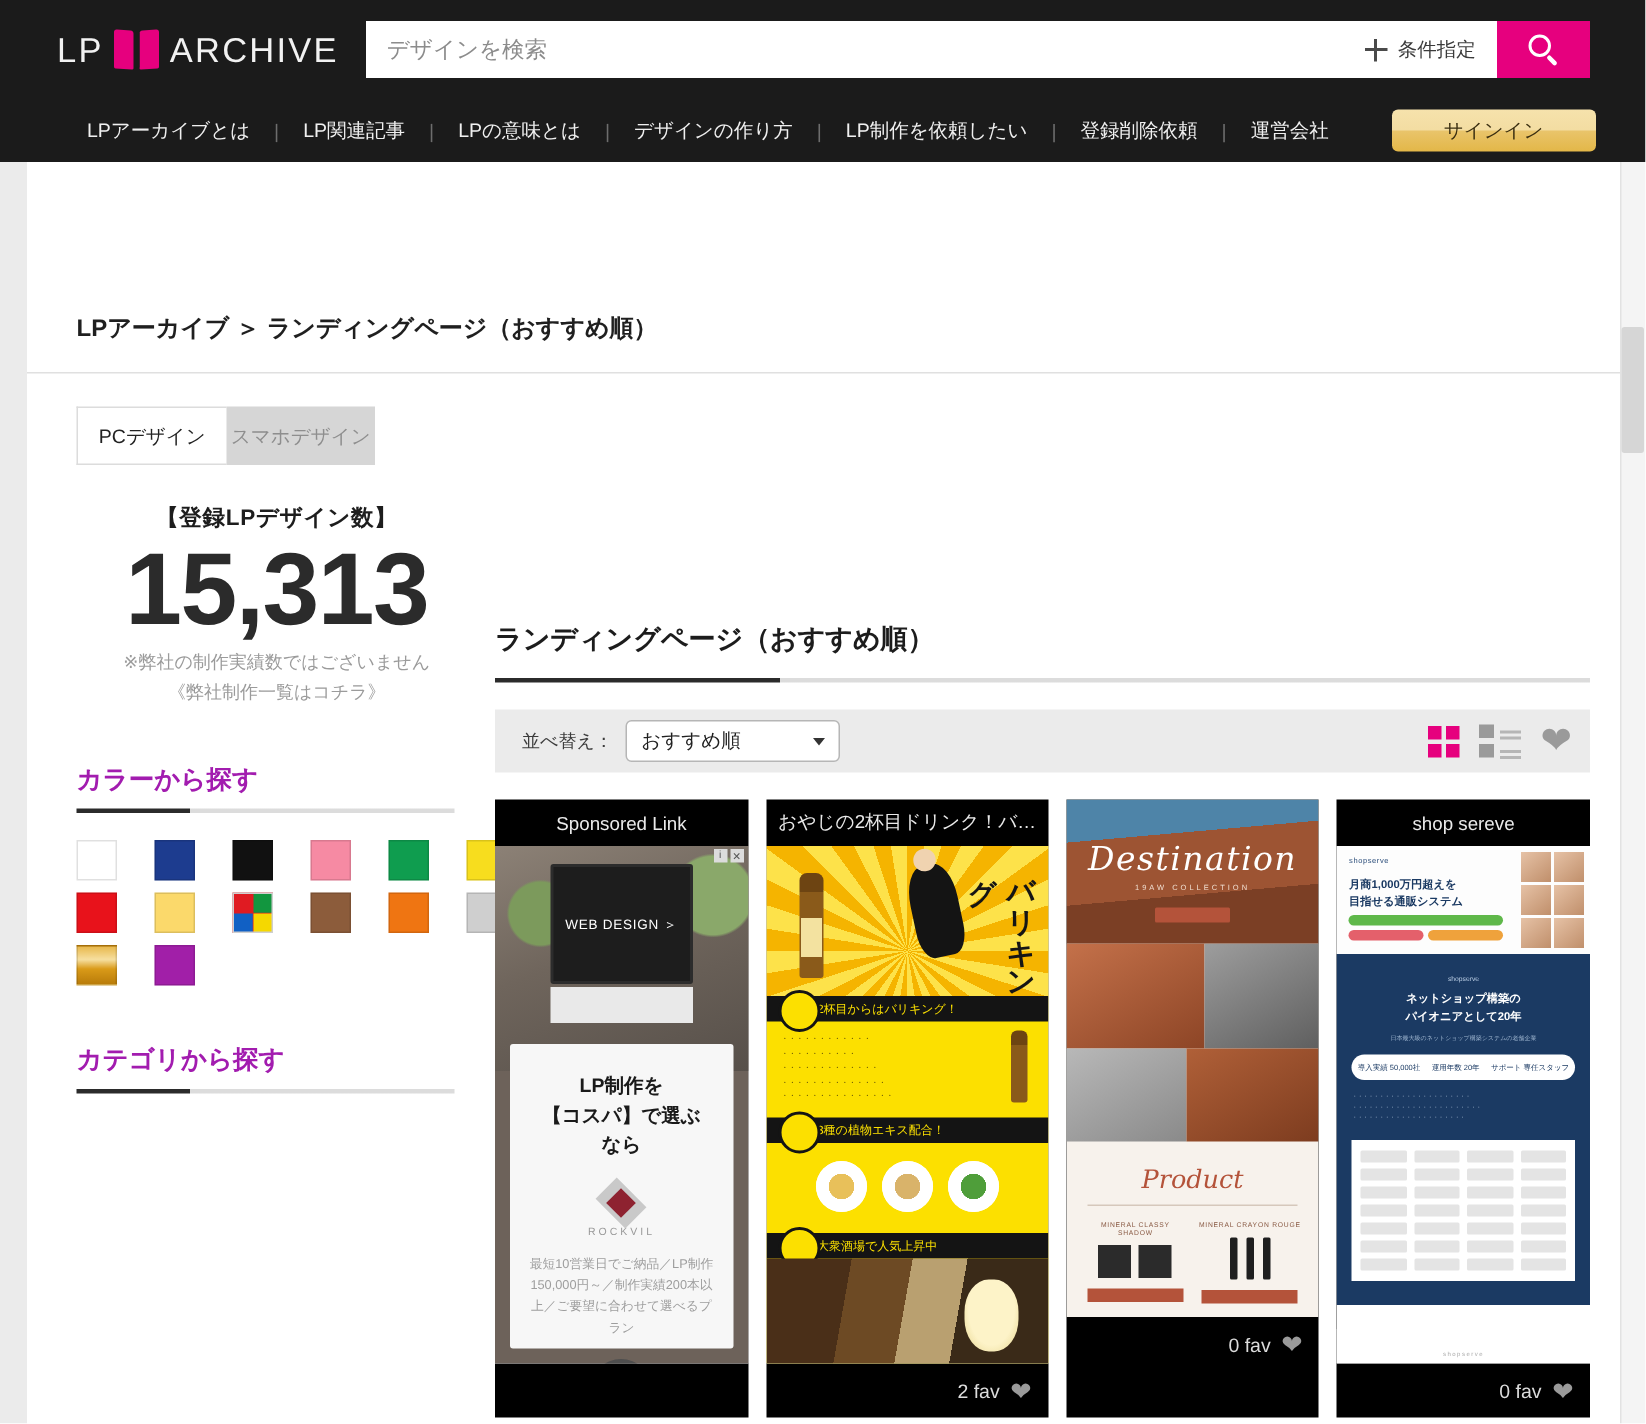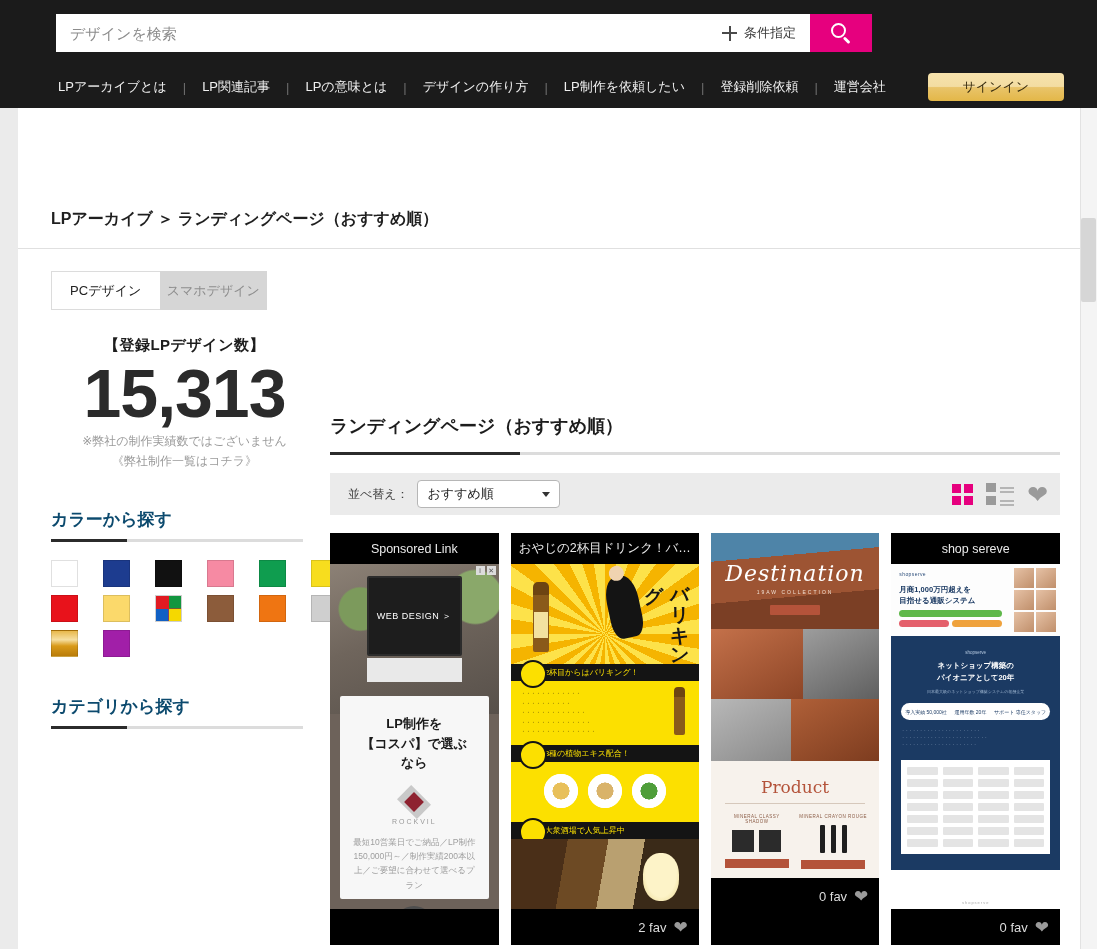--- a/index.html
+++ b/index.html
@@ -113,21 +113,21 @@
     background: #ffffff;
   }
 
   .breadcrumb {
     padding: 18px 0 0 33px; font-size: 16px; font-weight: bold; color: #1f1f1f;
   }
   .crumb-rule {
     margin: 18px 0 0 0; height: 1px; background: #e0e0e0; width: 100%;
   }
 
-  .tabs { display: flex; margin: 22px 0 0 33px; width: 216px; height: 39px; }
+  .tabs { display: flex; margin: 22px 0 0 33px; width: 199px; height: 39px; }
   .tab {
     flex: 1; display: flex; align-items: center; justify-content: center;
     font-size: 13px; cursor: pointer;
   }
   .tab.active { background: #fff; color: #222; border: 1px solid #dcdcdc; border-right: none; }
   .tab.inactive { background: #d6d6d6; color: #8e8e8e; }
 
   .columns { display: flex; margin-top: 26px; }
 
   
@@ -141,21 +141,21 @@
     color: #2b2b2b; letter-spacing: -1px;
   }
   .count-note {
     text-align: center; font-size: 12px; color: #9b9b9b; margin-top: 2px;
   }
   .count-link {
     text-align: center; font-size: 12px; color: #9b9b9b; margin-top: 3px; cursor: pointer;
   }
 
   .side-section { margin-top: 38px; }
-  .side-heading { font-size: 17px; font-weight: bold; color: #0c4a6e; }
+  .side-heading { font-size: 17px; font-weight: bold; color: #a21caf; }
   .side-rule {
     margin-top: 8px; height: 3px; width: 252px;
     background: linear-gradient(90deg,#2b2b2b 0 30%, #dcdcdc 30% 100%);
   }
   .swatches {
     display: grid; grid-template-columns: repeat(6, 40px); gap: 8px 12px;
     margin-top: 18px;
   }
   .swatch {
     width: 27px; height: 27px; cursor: pointer; border: 1px solid rgba(0,0,0,.12);
@@ -353,21 +353,21 @@
   }
   .td-grid-a { display: flex; height: 70px; }
   .td-grid-a i { display: block; }
   .td-grid-a i:nth-child(1) { flex: 1.2; background: linear-gradient(150deg,#c4714a,#8d4526); }
   .td-grid-a i:nth-child(2) { flex: 1; background: linear-gradient(150deg,#9d9d9d,#5f5f5f); }
   .td-grid-b { display: flex; height: 62px; }
   .td-grid-b i:nth-child(1) { flex: 1; background: linear-gradient(150deg,#b8b8b8,#8a8a8a); }
   .td-grid-b i:nth-child(2) { flex: 1.1; background: linear-gradient(150deg,#b06038,#7d3c1f); }
   .td-prod-title {
     text-align: center; padding: 16px 0 6px; font-size: 17px; color: #b4533a;
-    font-family: "DejaVu Serif", serif;
+    font-style: italic; font-family: "DejaVu Serif", serif;
   }
   .td-sep { height: 1px; background: #d6c8bb; margin: 0 14px 10px; }
   .td-row { display: flex; gap: 8px; padding: 0 12px 10px; }
   .td-cell { flex: 1; text-align: center; }
   .td-cell .lbl { font-size: 4.5px; color: #8a5b45; letter-spacing: .5px; }
   .td-pal { display: flex; justify-content: center; gap: 5px; margin-top: 6px; }
   .td-pal i { width: 22px; height: 22px; background: #2b2b2b; display: block; }
   .td-sticks { display: flex; justify-content: center; gap: 6px; margin-top: 6px; }
   .td-sticks i { width: 5px; height: 28px; background: #1f1f1f; display: block; border-radius: 1px; }
   .td-btn { margin: 7px auto 0; width: 64px; height: 9px; background: #b4533a; }
@@ -403,20 +403,29 @@
   .ts-white { background: #fff; padding: 14px 10px 10px; text-align: center; margin-top: 16px; }
   .ts-white-sub { font-size: 4px; color: #a9a9a9; letter-spacing: 1px; }
   .ts-white-head { font-size: 7.5px; font-weight: bold; color: #1b3a63; line-height: 1.7; margin-top: 4px; }
 </style>
 </head>
 <body>
 
 <div class="site-header">
   <div class="header-top">
 
+    <div class="logo">
+      <span class="logo-lp">LP</span>
+      <span class="logo-book">
+        <i class="pg l"></i>
+          <i class="pg r"></i>
+          <i class="spine"></i>
+      </span>
+      <span class="logo-archive">ARCHIVE</span>
+    </div>
 
     <div class="search-wrap">
       <input class="search-input" type="text" placeholder="デザインを検索" style="">
       <div class="cond-btn">
         <span class="cond-plus"></span>
         <span class="cond-label">条件指定</span>
       </div>
       <button class="search-btn">
         <span class="mag">
           <i class="ring"></i>

